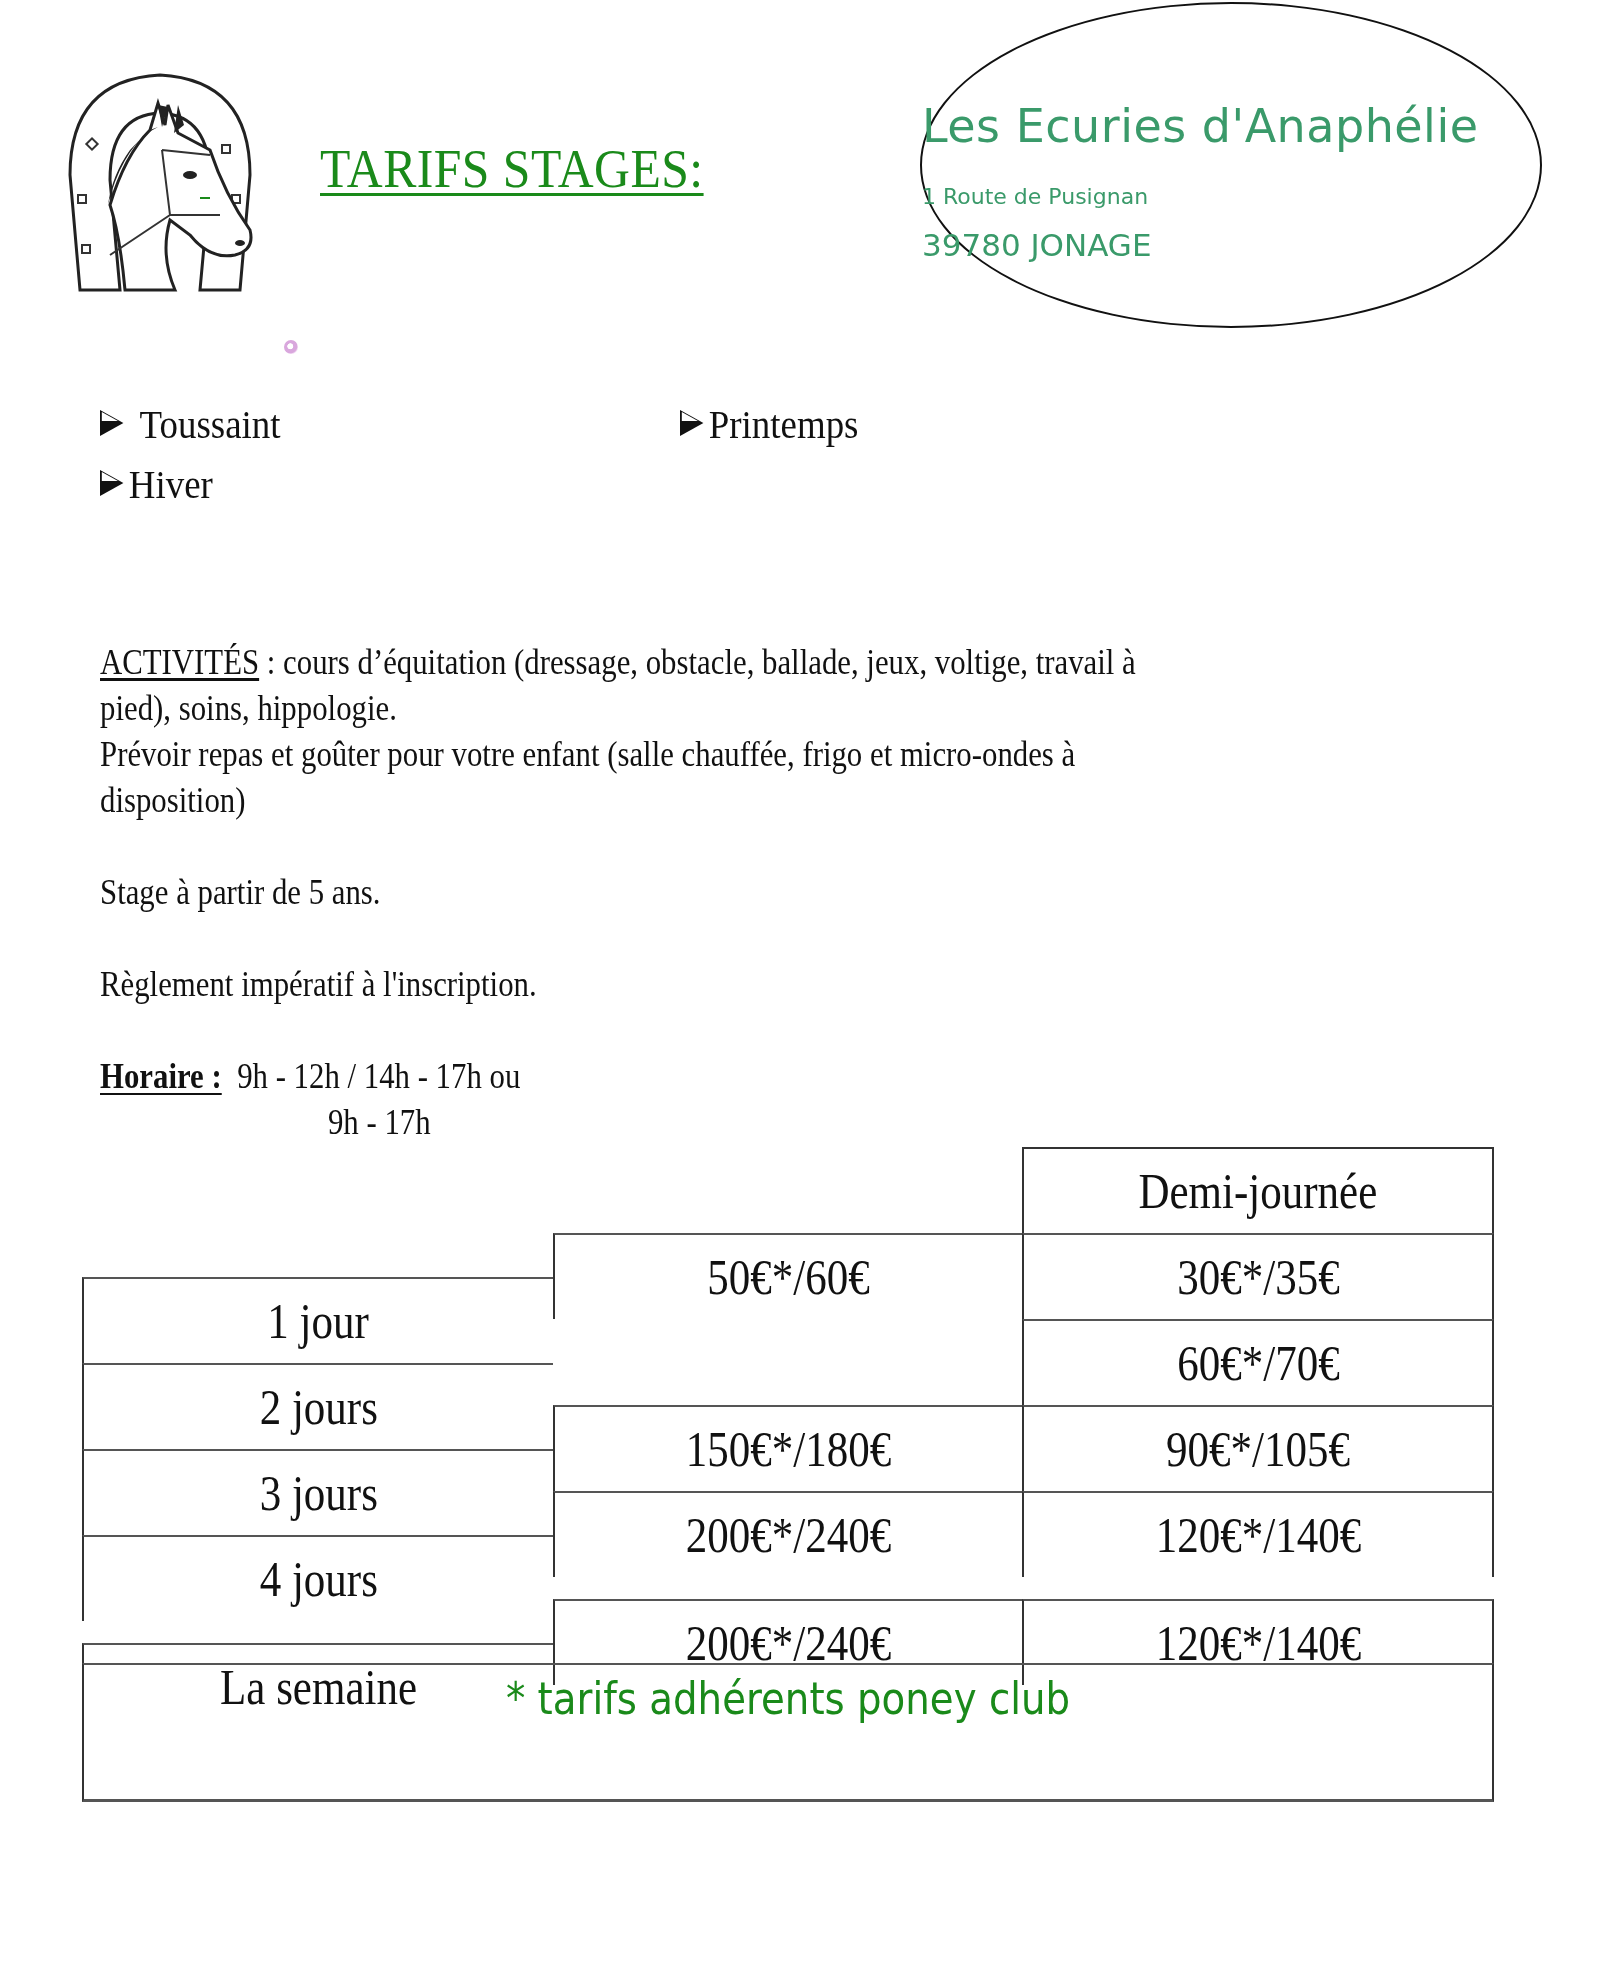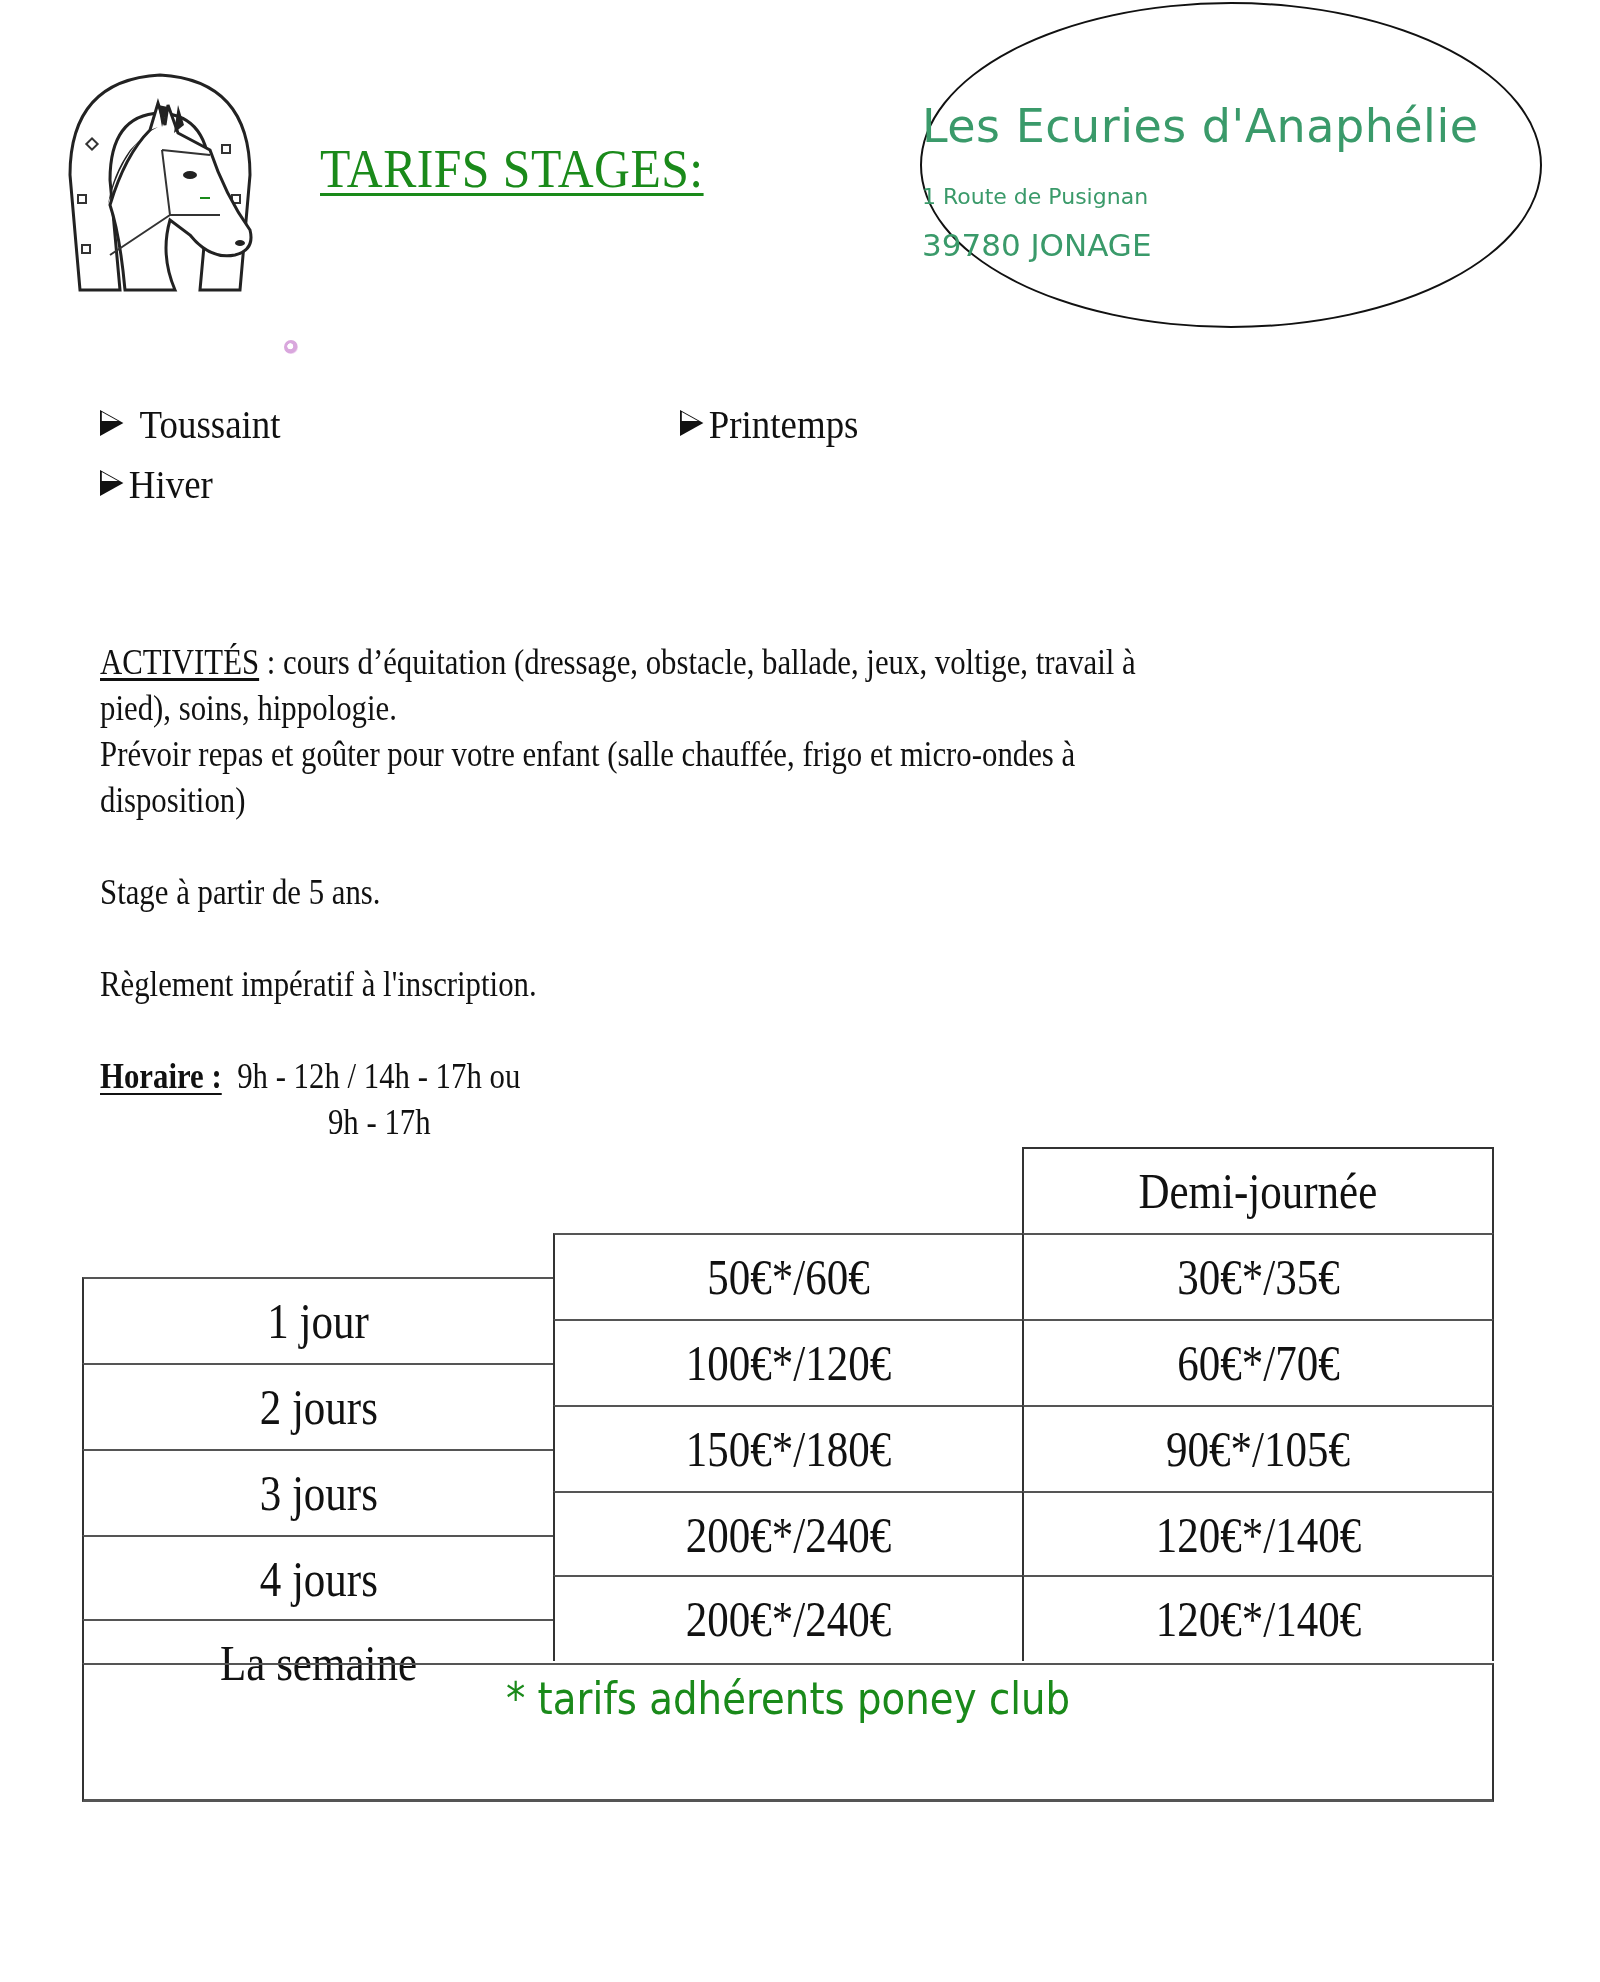--- a/index.html
+++ b/index.html
@@ -144,23 +144,20 @@
       </div>
     <div class="tcell c2">
         <span>30€*/35€</span>
       </div>
   </div>
 
   <div class="trow" style="top:172px;">
     <div class="tcell c0">
         <span>2 jours</span>
       </div>
-    <div class="tcell c1">
-        <span>100€*/120€</span>
-      </div>
     <div class="tcell c2">
         <span>60€*/70€</span>
       </div>
   </div>
 
   <div class="trow" style="top:258px;">
     <div class="tcell c0">
         <span>3 jours</span>
       </div>
     <div class="tcell c1">
@@ -176,21 +173,21 @@
         <span>4 jours</span>
       </div>
     <div class="tcell c1">
         <span>200€*/240€</span>
       </div>
     <div class="tcell c2">
         <span>120€*/140€</span>
       </div>
   </div>
 
-  <div class="trow" style="top:428px;">
+  <div class="trow" style="top:452px;">
     <div class="tcell c0">
         <span>La semaine</span>
       </div>
     <div class="tcell c1">
         <span>200€*/240€</span>
       </div>
     <div class="tcell c2">
         <span>120€*/140€</span>
       </div>
   </div>

